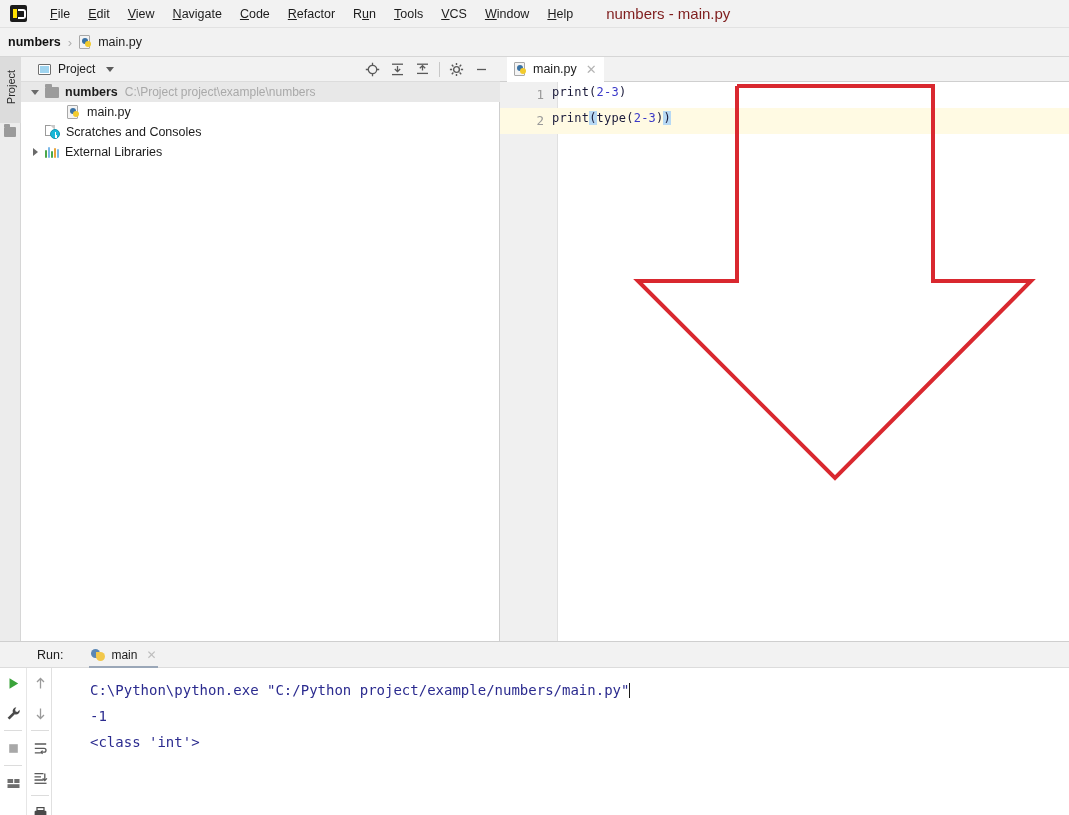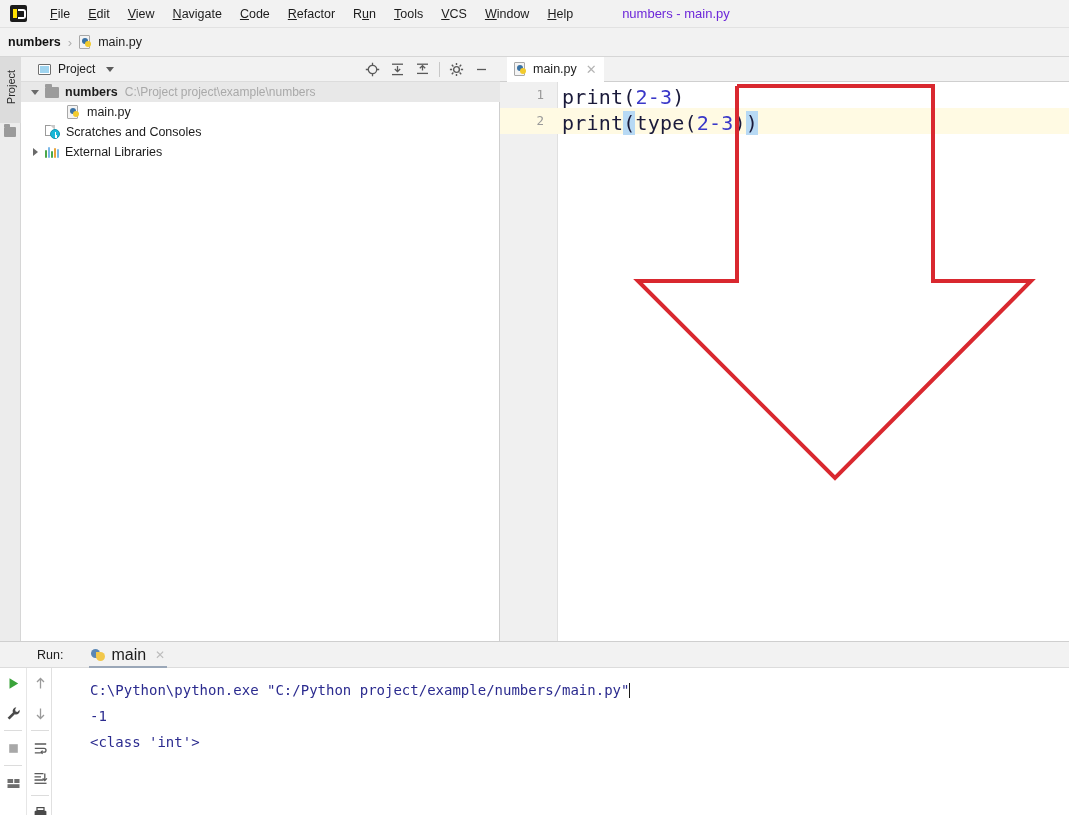--- a/index.html
+++ b/index.html
@@ -30,21 +30,21 @@
     content: ""; position: absolute; left: 8px; top: 4px;
     width: 6px; height: 6px;
     border: 2px solid #ffffff; border-left: none; border-radius: 0 3px 3px 0;
   }
   .menuitem {
     font-size: 12.5px; color: #1c1c1c; padding: 0 9px; line-height: 28px;
     white-space: nowrap; cursor: default;
   }
   .menuitem u { text-decoration: underline; text-underline-offset: 1px; }
   .win-title {
-    margin-left: 40px; font-size: 13px; color: #6d28d9; white-space: nowrap;
+    margin-left: 24px; font-size: 15px; color: #7f1d1d; white-space: nowrap;
   }
 
   
   .breadcrumb {
     position: absolute; left: 0; top: 28px; width: 1069px; height: 29px;
     background: #f2f2f2; border-bottom: 1px solid #d6d6d6;
     display: flex; align-items: center; padding-left: 8px;
   }
   .crumb-root { font-size: 12.5px; color: #121212; font-weight: bold; }
   .crumb-sep { font-size: 13px; color: #b0b0b0; margin: 0 7px; }
@@ -206,22 +206,22 @@
   }
   .caretline {
     position: absolute; left: 0; top: 51px; width: 569px; height: 26px;
     background: #fffae3;
   }
   .lnum {
     position: absolute; left: 0; width: 44px; text-align: right;
     font-family: "DejaVu Sans Mono", monospace; font-size: 12.5px; color: #999999;
   }
   .cline {
-    position: absolute; left: 62px;
-    font-family: "DejaVu Sans Mono", monospace; font-size: 20px;
+    position: absolute; left: 52px;
+    font-family: "DejaVu Sans Mono", monospace; font-size: 12px;
     color: #1a1a3a; white-space: pre; letter-spacing: 0.2px;
   }
   .tk-num { color: #3a38c8; }
   .tk-brace-hl { background: #b7d9f4; }
 
   
   .annot { position: absolute; left: 0; top: 0; width: 1069px; height: 815px;
            pointer-events: none; }
 
   
@@ -247,21 +247,21 @@
     width: 14px; height: 14px; position: relative; margin-right: 6px; flex: 0 0 auto;
   }
   .py-ball .b1 {
     position: absolute; left: 0; top: 1px; width: 9px; height: 9px;
     border-radius: 50% 50% 0 50%; background: #5a87b5;
   }
   .py-ball .b2 {
     position: absolute; left: 5px; top: 4px; width: 9px; height: 9px;
     border-radius: 0 50% 50% 50%; background: #f2c84b;
   }
-  .run-tab-label { font-size: 16px; color: #1c1c1c; }
+  .run-tab-label { font-size: 12px; color: #1c1c1c; }
   .run-tab-close { margin-left: 9px; font-size: 12px; color: #bdbdbd; }
 
   .run-toolbar {
     position: absolute; left: 0; top: 26px; width: 52px; height: 148px;
     background: #ffffff; border-right: 1px solid #e0e0e0;
   }
   .rt-col { position: absolute; top: 0; width: 26px; }
   .rt-col.c1 { left: 0; }
   .rt-col.c2 { left: 26px; border-left: 1px solid #e6e6e6; height: 148px; }
   .rt-btn {

